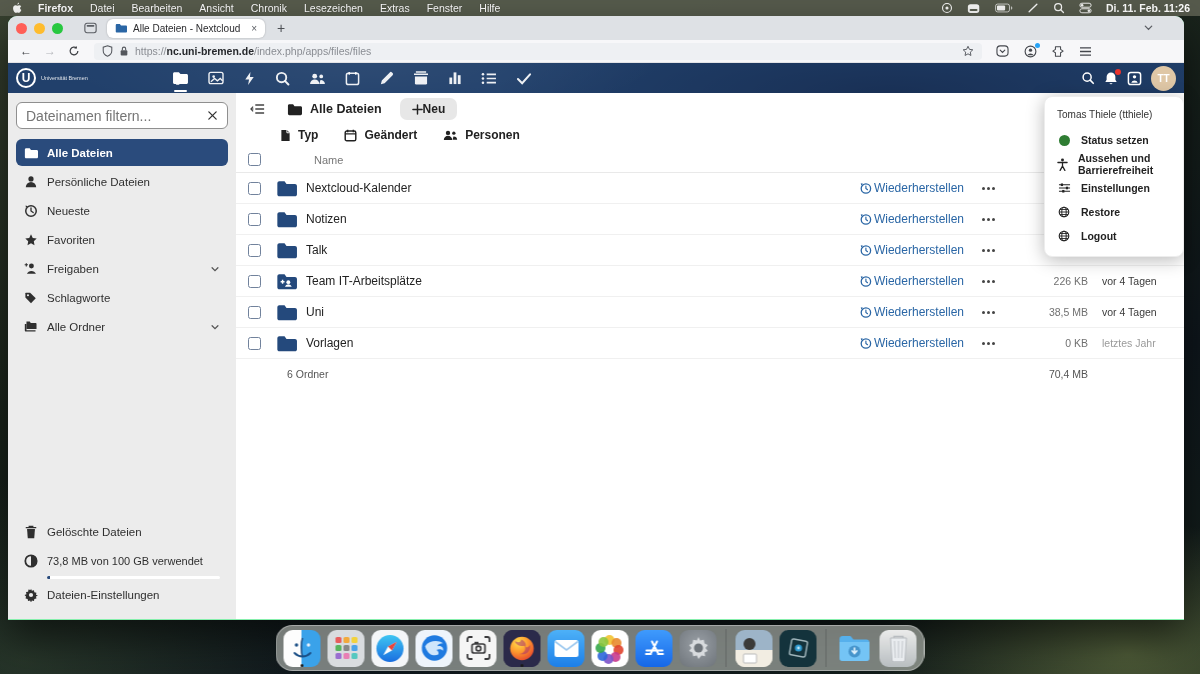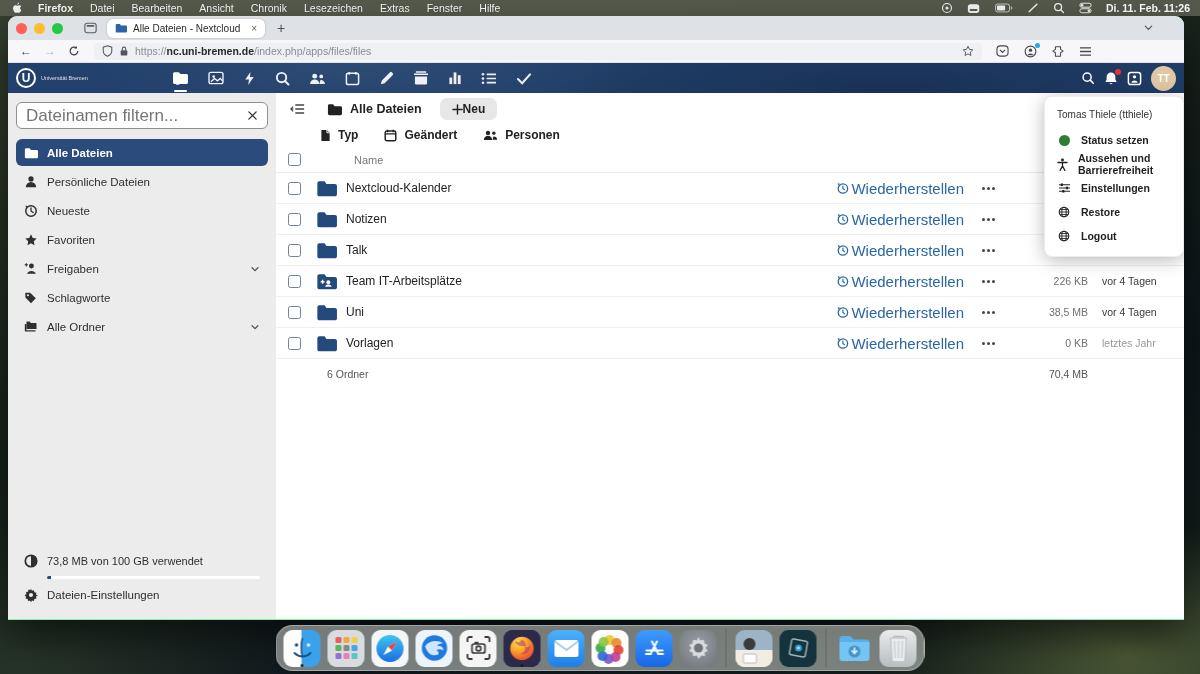--- a/index.html
+++ b/index.html
@@ -75,21 +75,21 @@
   .bellwrap .reddot { position:absolute; top:-2px; right:-3px; width:6px; height:6px;
     border-radius:50%; background:#e9322d; }
   .avatar { width:25px; height:25px; border-radius:50%; background:#dfc7a6; color:#fff;
     font-size:10px; font-weight:bold; display:flex; align-items:center; justify-content:center; }
 
   .nc-body { flex:1; display:flex; min-height:0; }
   .nc-side { flex:0 0 185px; background:#ececec; padding:9px 8px; display:flex;
     flex-direction:column; font-size:11.5px; color:#2f2f2f; }
   .filterbox { height:27px; background:#fff; border:1px solid #8f8f8f; border-radius:6px;
     display:flex; align-items:center; padding:0 9px; margin-bottom:10px; }
-  .filterbox input { border:none; outline:none; flex:1; font-size:17px; color:#444;
+  .filterbox input { border:none; outline:none; flex:1; font-size:14px; color:#444;
     font-family:inherit; background:transparent; }
   .filterbox .clr { color:#333; font-size:12px; }
   .sitem { height:27px; display:flex; align-items:center; gap:9px; padding:0 8px;
     border-radius:6px; margin-bottom:2px; color:#2f2f2f; }
   .sitem svg { flex:0 0 14px; }
   .sitem.active { background:#2a4b7c; color:#fff; font-weight:bold; }
   .sitem .chev { margin-left:auto; color:#555; }
   .side-bottom { margin-top:auto; }
   .quota-bar { height:3px; background:#fff; border-radius:2px; margin:2px 8px 2px 31px; overflow:hidden; }
   .quota-bar i { display:block; width:2%; height:100%; background:#2a4b7c; }
@@ -106,21 +106,21 @@
   .fchip { display:flex; align-items:center; gap:7px; }
 
   .thead { height:26px; display:flex; align-items:center; border-bottom:1px solid #e9e9e9;
     padding-left:12px; font-size:11px; color:#777; }
   .thead .cname { margin-left:53px; }
   .frow { height:31px; display:flex; align-items:center; padding-left:12px;
     border-bottom:1px solid #f0f0f0; font-size:12px; color:#222; }
   .cb { width:13px; height:13px; border:1.5px solid #71829c; border-radius:2.5px; background:#fff; }
   .ficon { margin-left:14px; width:22px; display:flex; justify-content:center; }
   .fname { margin-left:9px; flex:1; white-space:nowrap; overflow:hidden; }
-  .restore { display:flex; align-items:center; gap:2px; color:#2a66a5; font-size:15px; }
+  .restore { display:flex; align-items:center; gap:2px; color:#2a66a5; font-size:12px; }
   .dots { width:44px; display:flex; justify-content:center; gap:2px; margin-left:2px; }
   .dots i { width:3px; height:3px; border-radius:50%; background:#444; }
   .csize { width:78px; text-align:right; font-size:10.5px; color:#707070; }
   .cdate { width:96px; padding-left:14px; font-size:10.5px; }
   .cdate.tone-dark { color:#3a3a3a; } .cdate.tone-mid { color:#6e6e6e; } .cdate.tone-light { color:#9a9a9a; }
   .frow:last-of-type { border-bottom:1px solid #ededed; }
   .tsummary { height:30px; display:flex; align-items:center; padding-left:12px;
     font-size:10.5px; color:#555; }
   .tsummary .scount { margin-left:39px; flex:1; }
   .tsummary .ssize { width:78px; text-align:right; color:#555; }
@@ -477,20 +477,27 @@
           <span>Alle Ordner</span>
           <span class="chev">
             <svg width="10" height="10" viewBox="0 0 12 12">
                 <path d="M2.5 4.5 6 8l3.5-3.5" fill="none" stroke="currentColor" stroke-width="1.5" stroke-linecap="round"></path>
               </svg>
           </span>
         </div>
 
         <div class="side-bottom">
           <div class="sitem">
+            <svg width="13" height="14" viewBox="0 0 14 16">
+                <path d="M1 3h12M5 3V1.5h4V3" stroke="currentColor" stroke-width="1.5"></path>
+                <path d="M2.5 4.5h9L10.7 15H3.3z" fill="currentColor"></path>
+              </svg>
+            <span>Gelöschte Dateien</span>
+          </div>
+          <div class="sitem">
             <svg width="14" height="14" viewBox="0 0 16 16">
                 <circle cx="8" cy="8" r="6.5" fill="none" stroke="currentColor" stroke-width="2"></circle>
                 <path d="M8 8V1.5A6.5 6.5 0 0 1 8 14.5z" fill="currentColor"></path>
               </svg>
             <span style="font-size:11px;">73,8 MB von 100 GB verwendet</span>
           </div>
           <div class="quota-bar">
               <i></i>
             </div>
           <div class="sitem">

